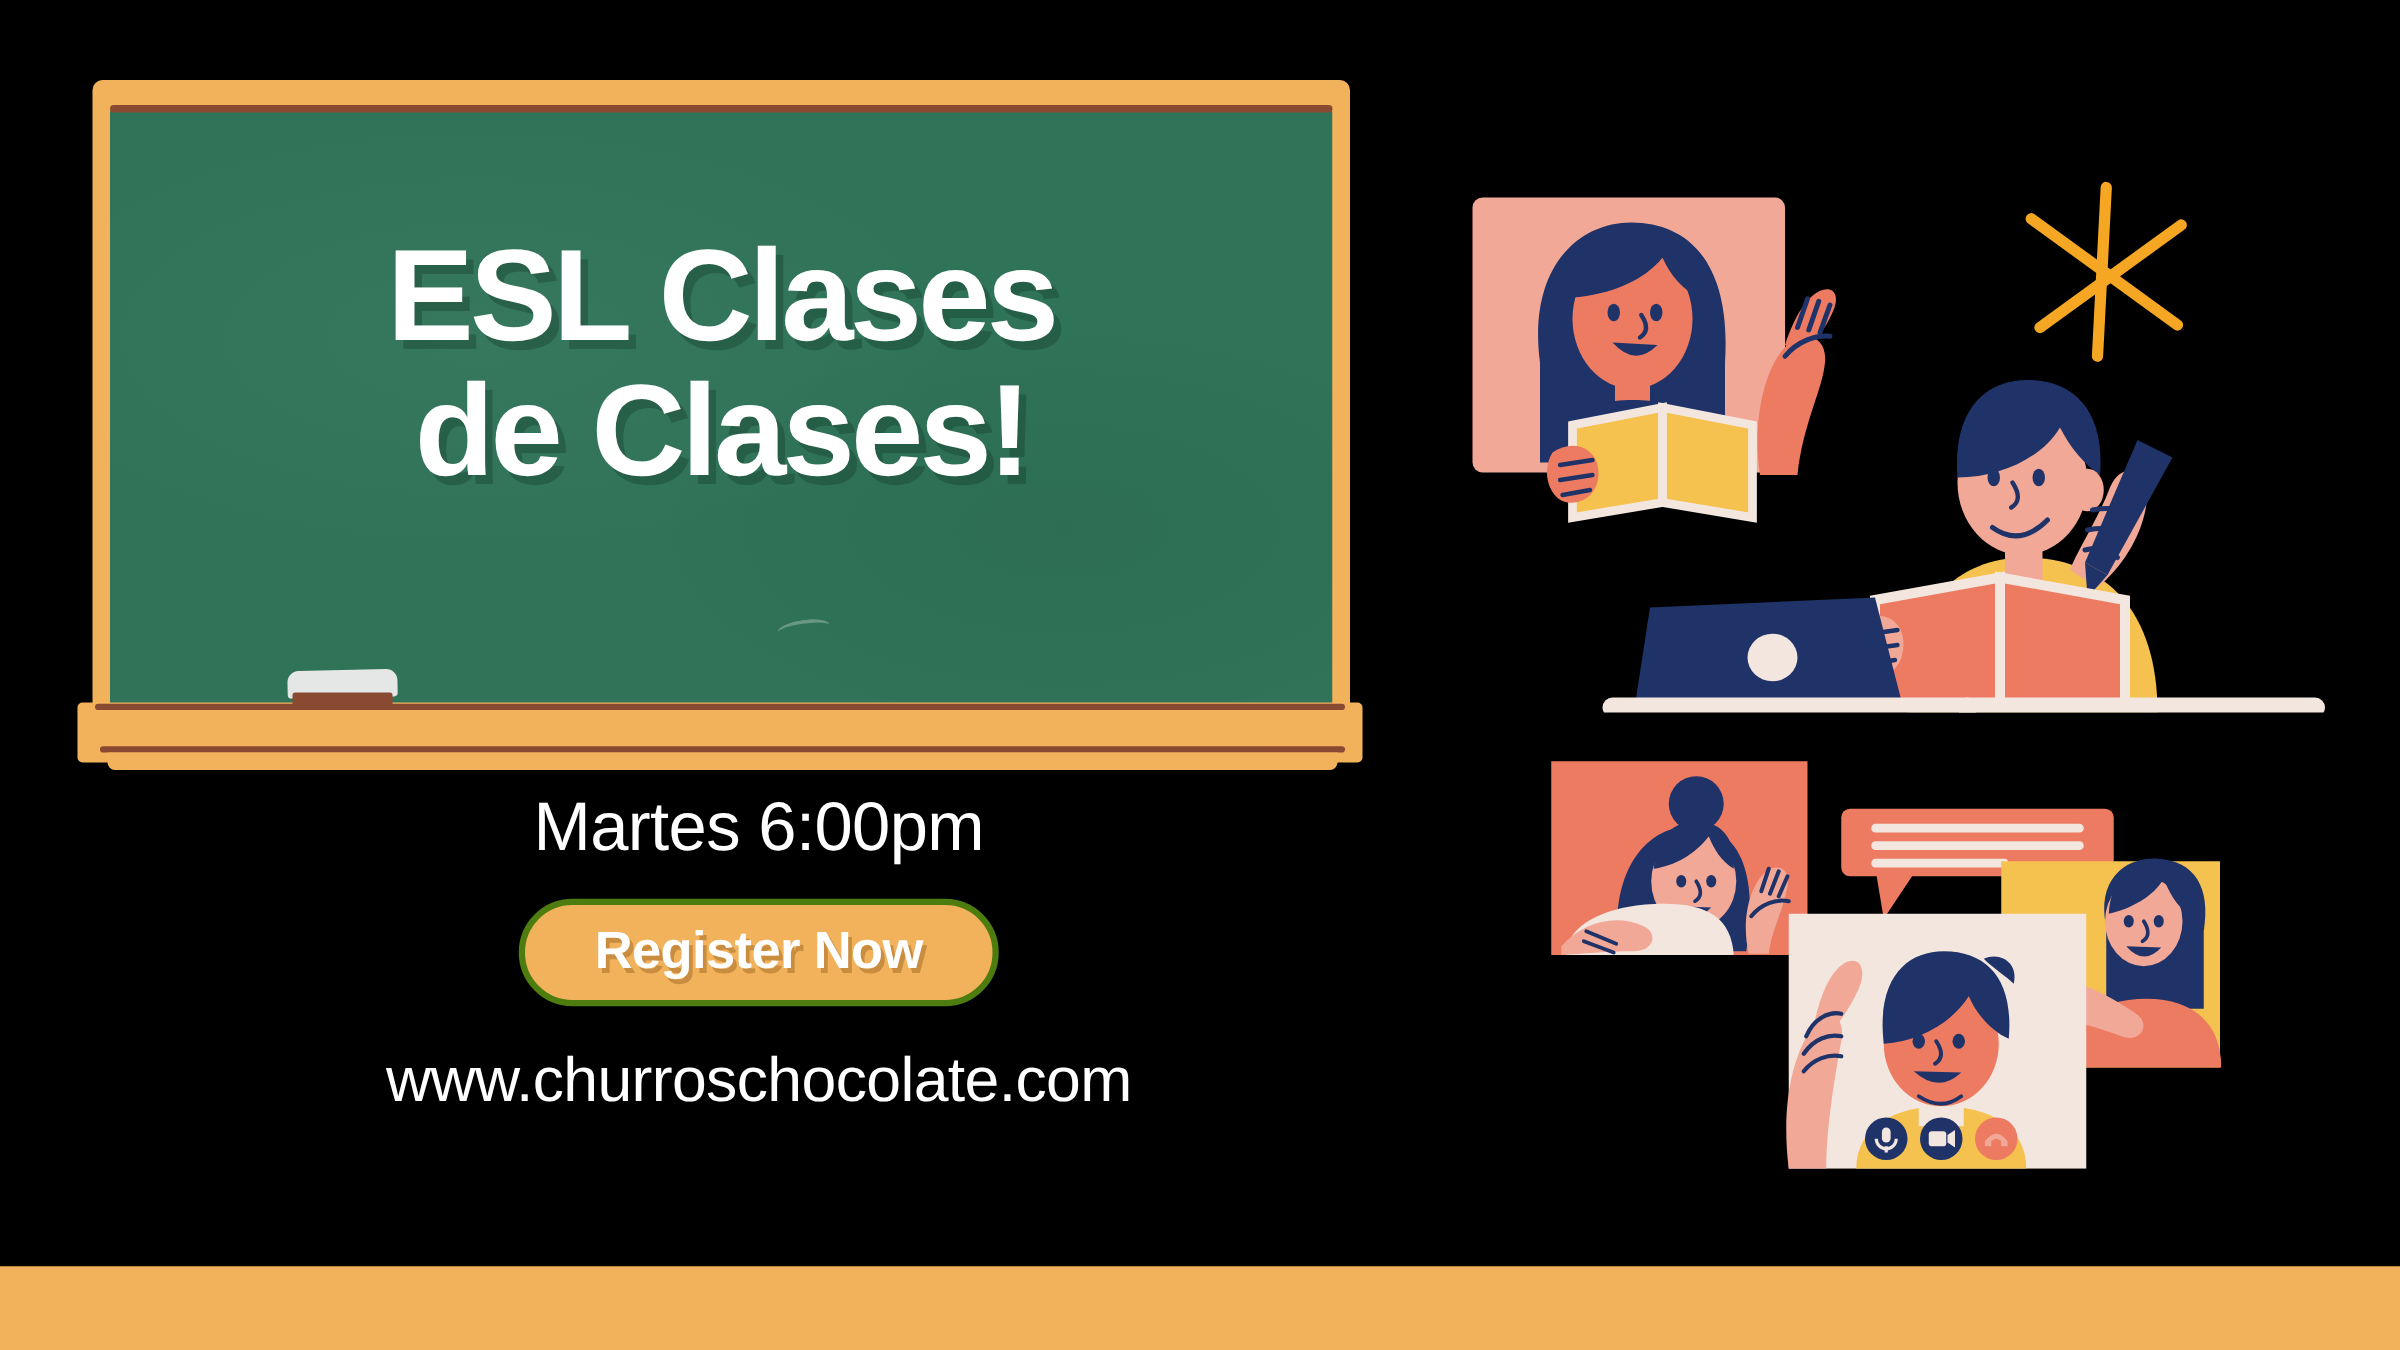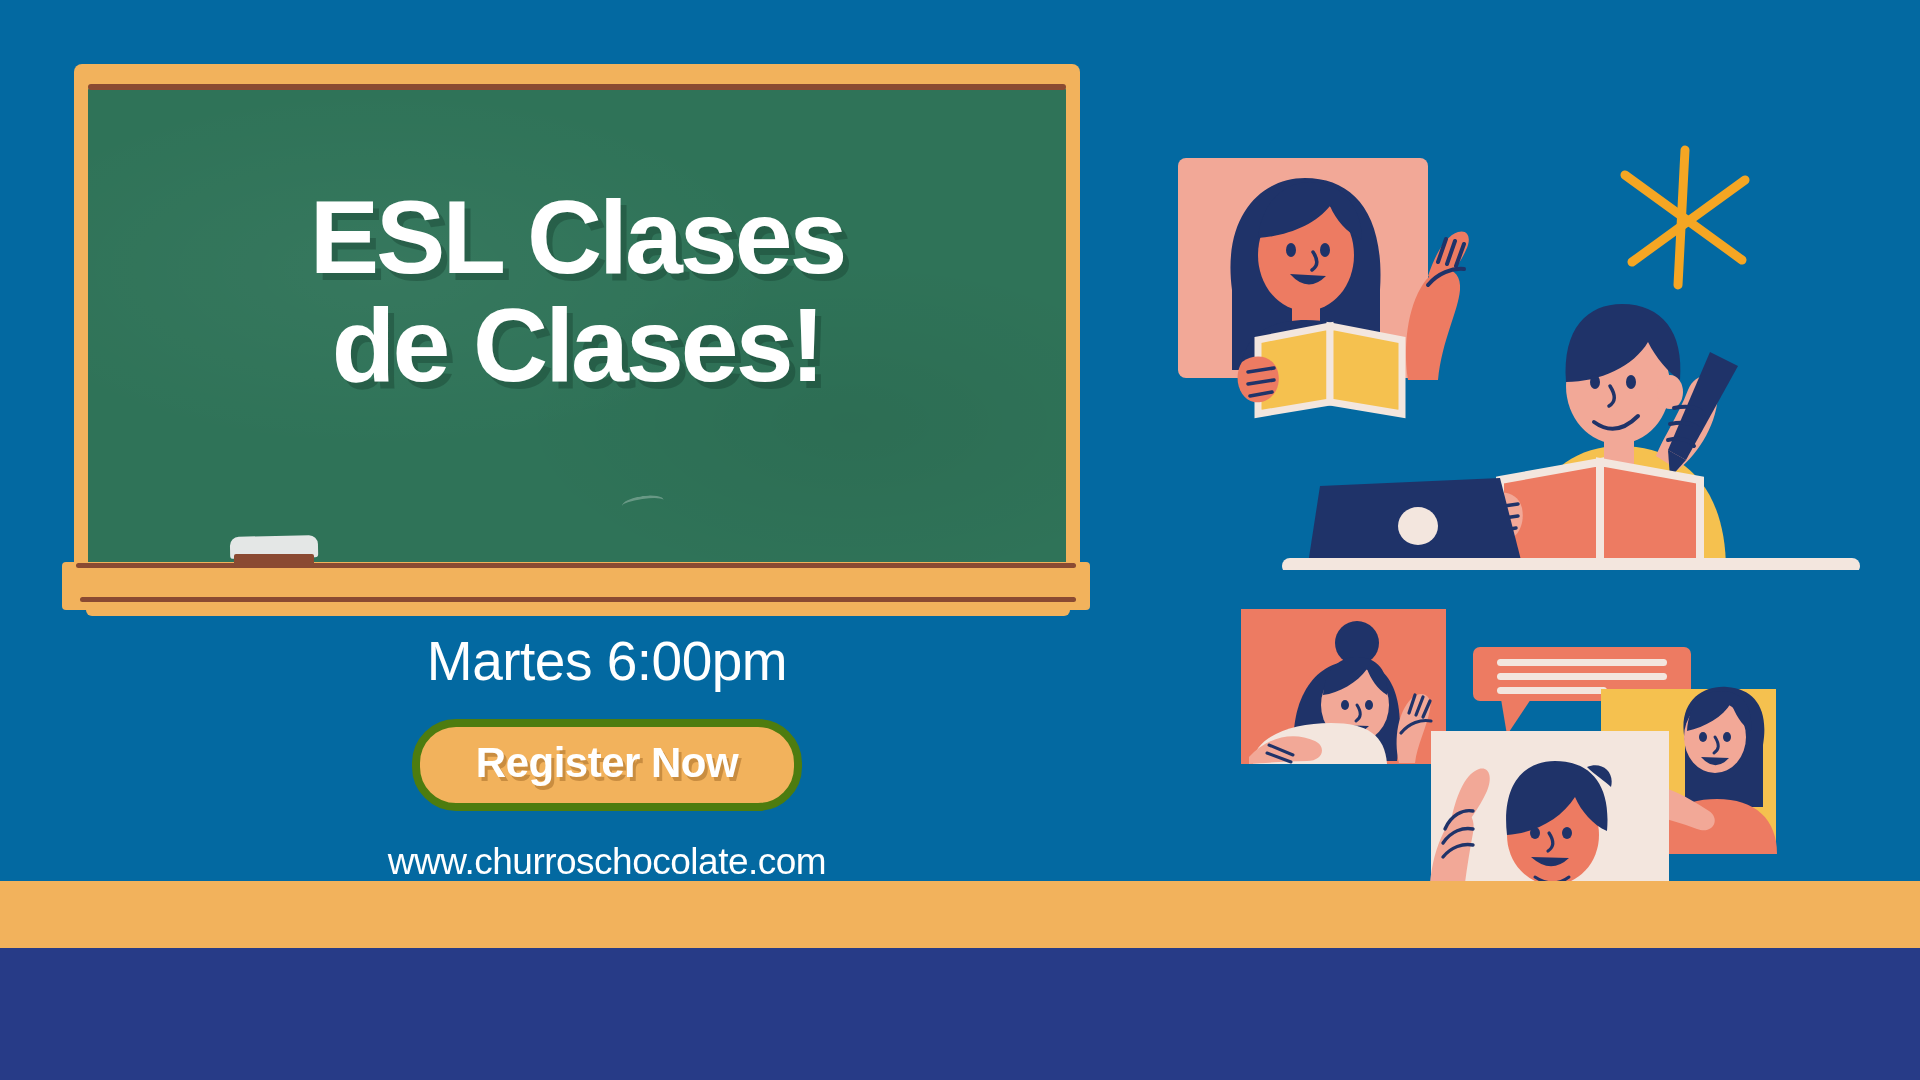--- a/index.html
+++ b/index.html
@@ -4,22 +4,22 @@
 <style>
   * { margin:0; padding:0; box-sizing:border-box; }
   html, body { width:1920px; height:1080px; overflow:hidden; }
   body {
     background:#273b87;
     font-family:"Liberation Sans", sans-serif;
     position:relative;
   }
   #poster {
     position:absolute; inset:0;
-    width:1920px; height:948px;
-    background:#0369a1;
+    width:1920px; height:1080px;
+    background:#000000;
     overflow:hidden;
   }
 
   
   .bottom-band {
     position:absolute; left:0; bottom:0;
     width:1920px; height:67px;
     background:#f2b25c;
   }
 
@@ -127,35 +127,35 @@
   .info-line {
     color:#ffffff;
     font-size:55px;
     line-height:1.14;
     letter-spacing:-0.5px;
     white-space:nowrap;
   }
   .cta-button {
     margin-top:26px;
     background:#f2b25c;
-    border:8px solid #4d7c0f;
+    border:5px solid #4d7c0f;
     border-radius:44px;
     padding:12px 56px 16px;
     color:#ffffff;
     font-size:42px;
     font-weight:bold;
     letter-spacing:-0.5px;
     text-shadow:3px 4px 0 rgba(150,95,30,0.45);
     cursor:pointer;
     white-space:nowrap;
   }
   .site-url {
     margin-top:30px;
     color:#ffffff;
-    font-size:37px;
+    font-size:50px;
     letter-spacing:-0.5px;
     white-space:nowrap;
   }
 
   
   .illus-top {
     position:absolute; left:1170px; top:140px;
     width:690px; height:430px;
   }
   .illus-bottom {

